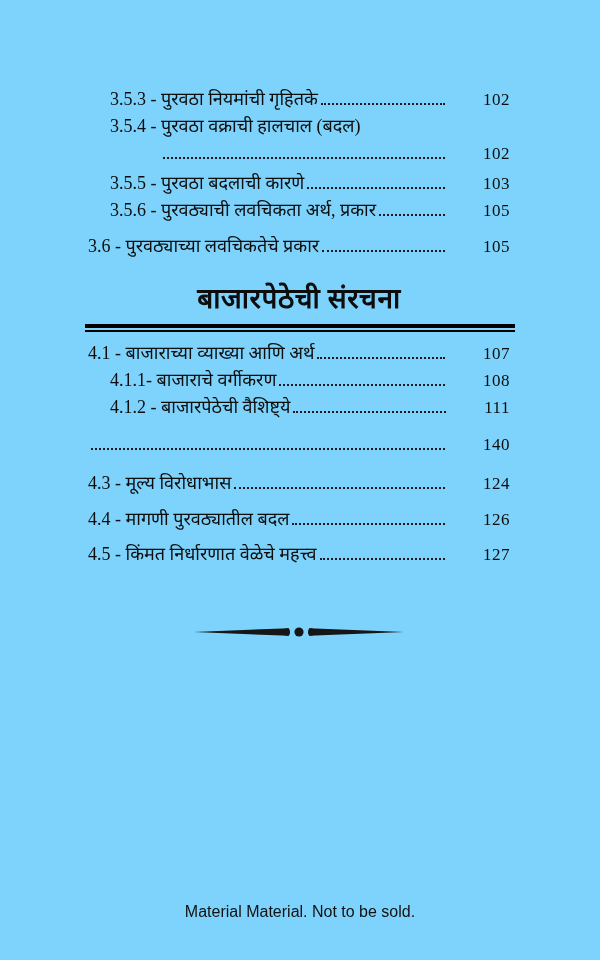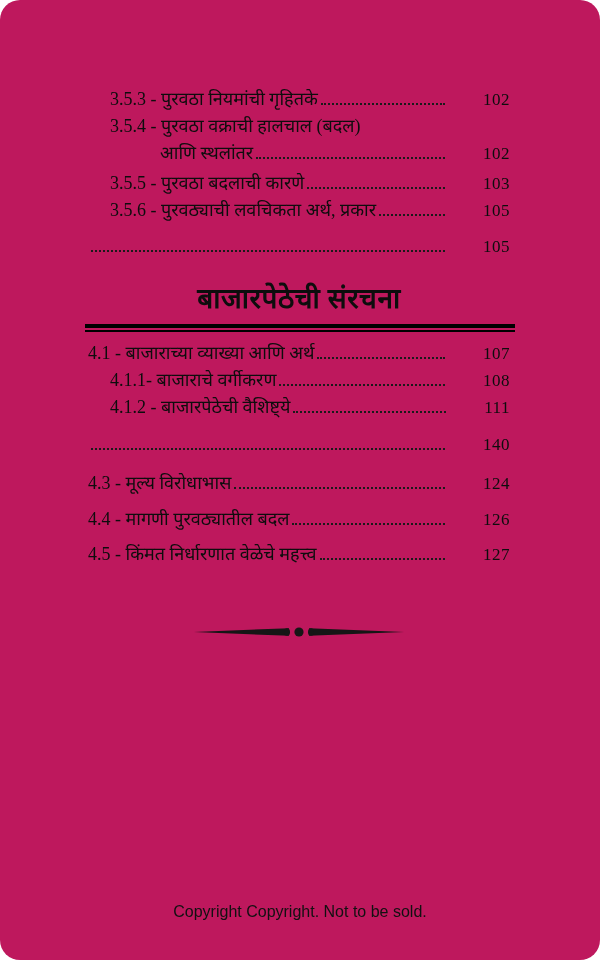--- a/index.html
+++ b/index.html
@@ -1,24 +1,23 @@
 <!DOCTYPE html>
 <html><head>
 <meta charset="utf-8">
 <style>
   html, body { margin: 0; padding: 0; background: #ffffff; }
   .page {
     position: relative;
     width: 600px;
     height: 960px;
-    background: #be185d;
+    background: #7dd3fc;
     color: #0d0d0d;
     font-family: "Liberation Serif", "DejaVu Serif", serif;
     overflow: hidden;
-    border-radius: 20px;
   }
   .toc {
     position: absolute;
     left: 88px;
     right: 90px;
     top: 86px;
   }
   .toc-row {
     display: flex;
     align-items: baseline;
@@ -86,38 +85,38 @@
       <span class="leader"></span>
       <span class="pagenum">102</span>
     </div>
 
     <div class="toc-row indent-sub no-leader">
       <span class="toc-label">3.5.4 - पुरवठा वक्राची हालचाल (बदल)</span>
 
     </div>
 
     <div class="toc-row indent-cont">
-      <span class="toc-label">आणि स्थलांतर</span>
       <span class="leader"></span>
       <span class="pagenum">102</span>
     </div>
 
     <div class="toc-row indent-sub mt3">
       <span class="toc-label">3.5.5 - पुरवठा बदलाची कारणे</span>
       <span class="leader"></span>
       <span class="pagenum">103</span>
     </div>
 
     <div class="toc-row indent-sub">
       <span class="toc-label">3.5.6 - पुरवठ्याची लवचिकता अर्थ, प्रकार</span>
       <span class="leader"></span>
       <span class="pagenum">105</span>
     </div>
 
     <div class="toc-row mt9">
+      <span class="toc-label">3.6 - पुरवठ्याच्या लवचिकतेचे प्रकार</span>
       <span class="leader"></span>
       <span class="pagenum">105</span>
     </div>
 
     <div class="section-heading">बाजारपेठेची संरचना</div>
     <div class="double-rule"></div>
 
     <div class="toc-row mt8">
       <span class="toc-label">4.1 - बाजाराच्या व्याख्या आणि अर्थ</span>
       <span class="leader"></span>
@@ -164,14 +163,14 @@
         <polygon points="0,9 95,5.2 95,12.8" fill="#161616"></polygon>
         <rect x="90" y="5.2" width="6" height="7.6" rx="3.5" fill="#161616"></rect>
         <polygon points="210,9 115,5.2 115,12.8" fill="#161616"></polygon>
         <rect x="114" y="5.2" width="6" height="7.6" rx="3.5" fill="#161616"></rect>
         <circle cx="105" cy="9" r="4.6" fill="#161616"></circle>
       </svg>
     </div>
 
   </div>
 
-  <div class="footer-note">Copyright Copyright. Not to be sold.</div>
+  <div class="footer-note">Material Material. Not to be sold.</div>
 </div>
 
 </body></html>

